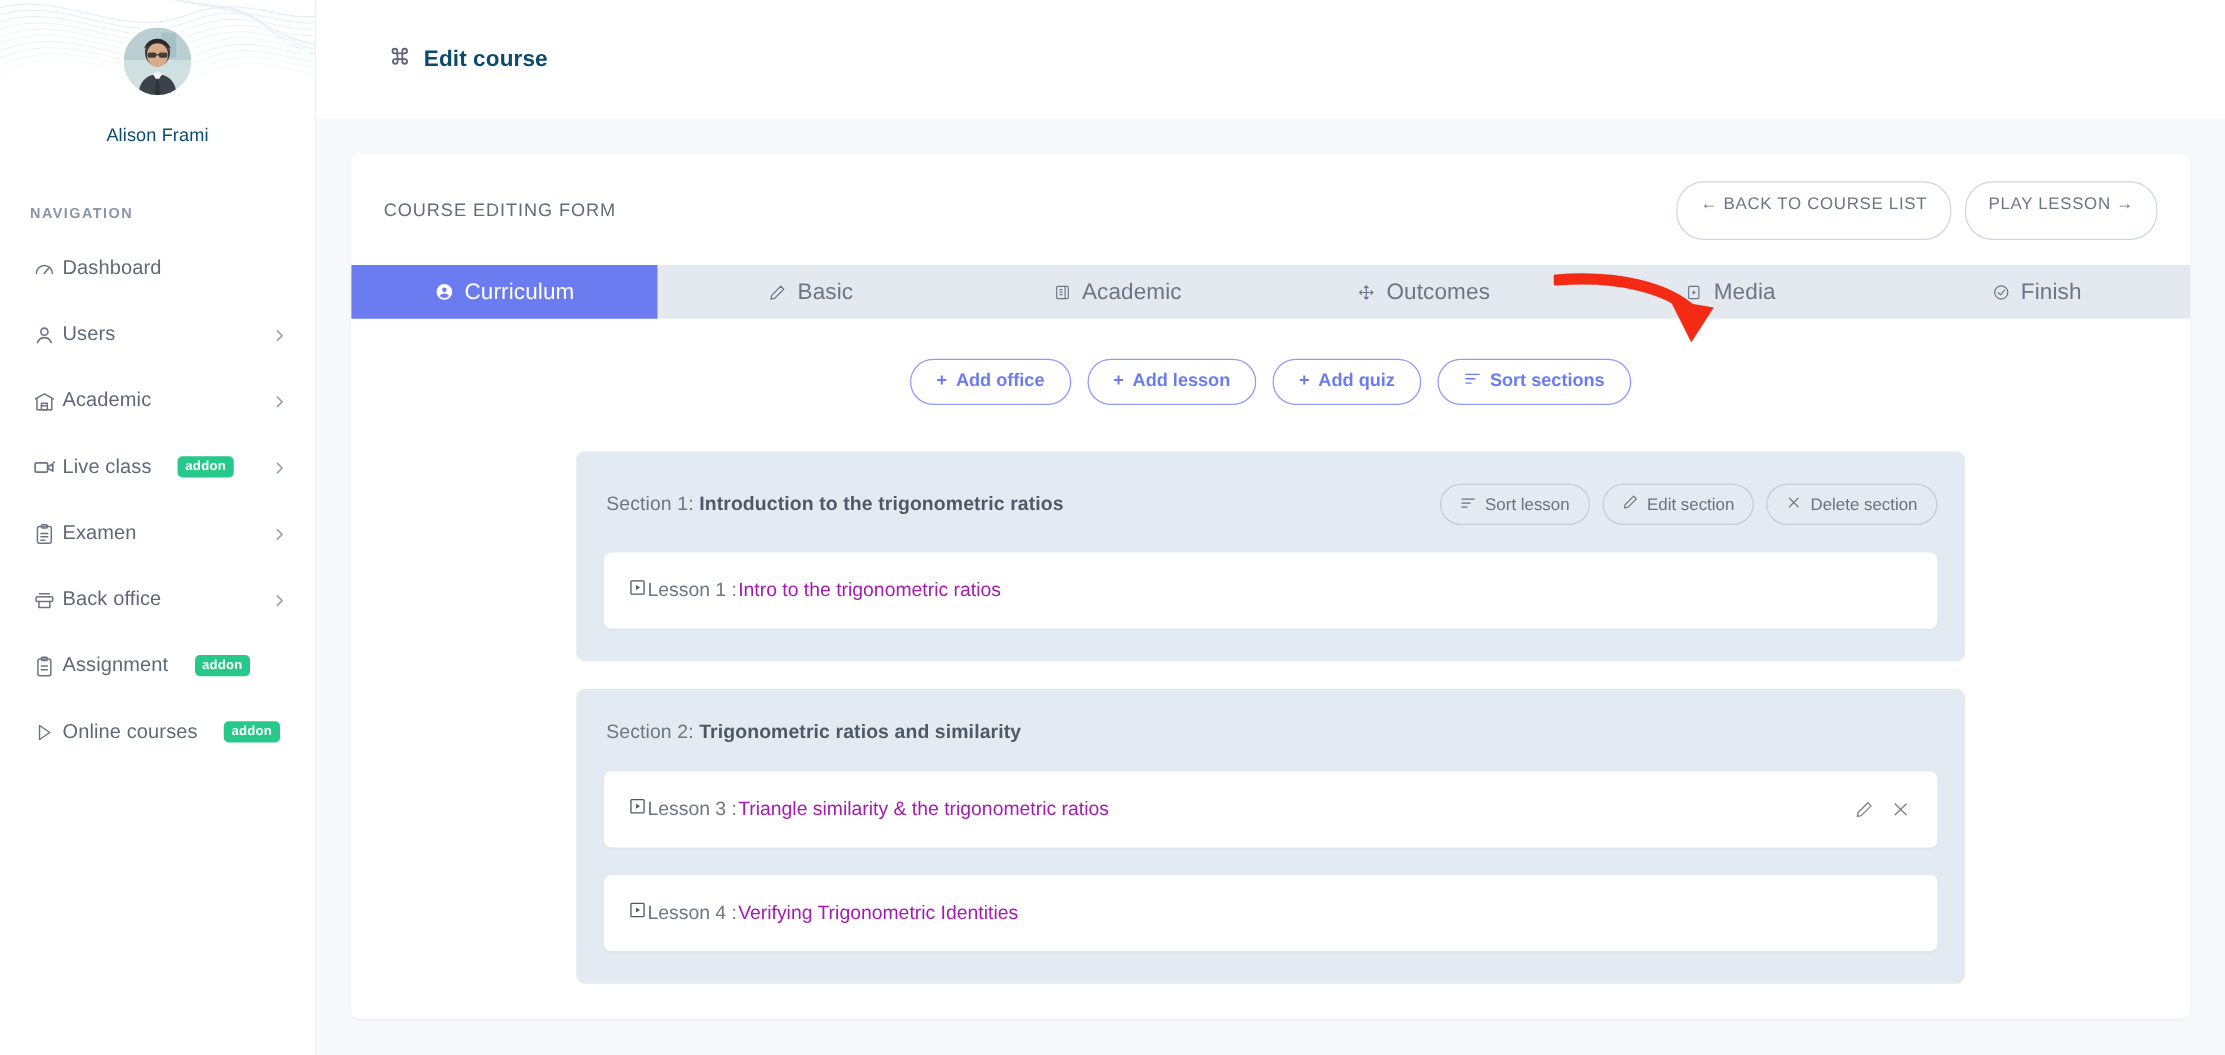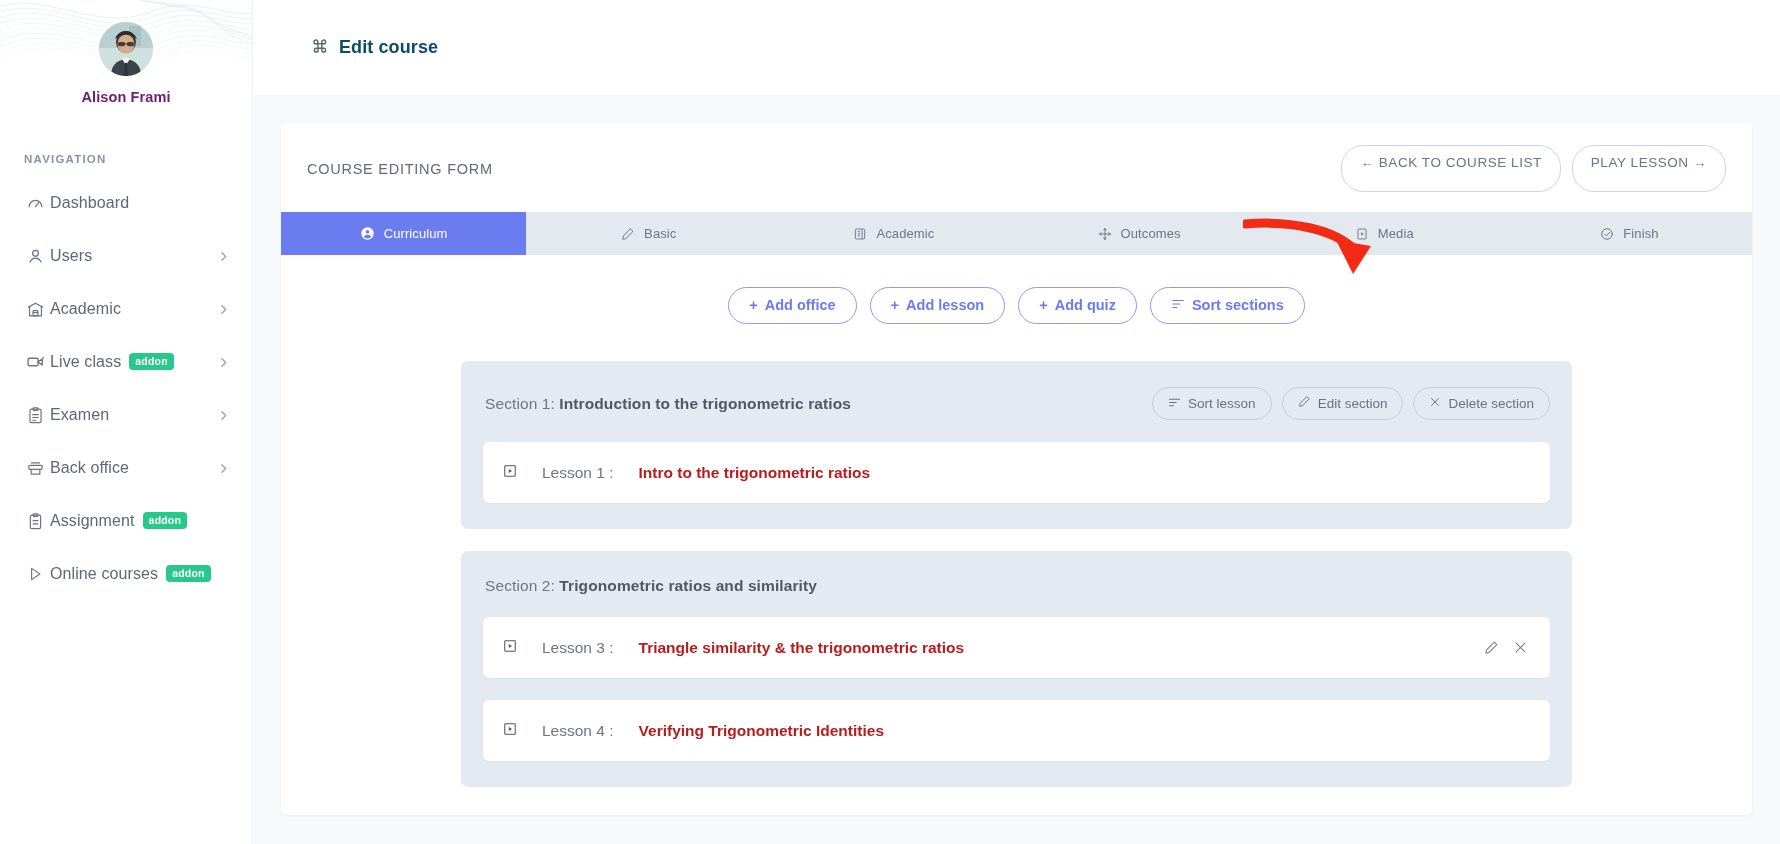--- a/index.html
+++ b/index.html
@@ -24,40 +24,40 @@
   .sidebar-wave { position:absolute; top:0; left:0; width:253px; height:88px; pointer-events:none; }
   .profile { position: relative; padding-top: 22px; text-align: center; }
   .avatar {
     width: 54px; height: 54px; border-radius: 50%;
     margin: 0 auto; overflow: hidden;
     background: #dfe7ea; position: relative;
     box-shadow: 0 0 0 3px rgba(255,255,255,.75);
   }
   .avatar svg { display:block; }
   .profile-name {
-    margin-top: 13px;
-    font-size: 14.5px; font-weight: 700; color: #701a75;
+    margin-top: 25px;
+    font-size: 14.5px; font-weight: 400; color: #0c4a6e;
     letter-spacing: .1px;
   }
   .nav-label {
     margin: 48px 0 0 24px;
     font-size: 11.5px; font-weight: 700; letter-spacing: 1.2px;
     color: #8b93a7; text-transform: uppercase;
   }
   .nav { margin-top: 16px; }
   .nav-item {
     display: flex; align-items: center;
     height: 44px; padding: 0 22px 0 26px;
     color: #6b7384; cursor: pointer; position: relative;
   }
   .nav-item + .nav-item { margin-top: 9px; }
   .nav-ico { width: 24px; flex: 0 0 24px; display:flex; align-items:center; color:#6b7384; }
   .nav-text { font-size: 16px; color: #5f6878; letter-spacing: .1px; white-space: nowrap; }
   .badge-addon {
-    display:inline-block; margin-left: 8px;
+    display:inline-block; margin-left: 21px;
     background: #27c98a; color: #fff;
     font-size: 10.5px; font-weight: 700;
     padding: 2px 6px 3px; border-radius: 4px; letter-spacing: .2px;
     vertical-align: 2px;
   }
   .nav-chevron { margin-left: auto; color: #9aa2b1; display:flex; align-items:center; }
 
   
   .main { flex: 1 1 auto; position: relative; background: #f6f8fa; overflow: hidden; }
 
@@ -98,21 +98,21 @@
     cursor: pointer; white-space: nowrap;
     font-family: "Liberation Sans", sans-serif;
   }
 
   
   .tabs { display: flex; background: #e3e9ef; }
   .tab {
     flex: 1 1 0; height: 43px;
     display: flex; align-items: center; justify-content: center;
     gap: 9px;
-    font-size: 13px; color: #6d7687; cursor: pointer;
+    font-size: 18px; color: #6d7687; cursor: pointer;
     letter-spacing: .1px;
   }
   .tab.active { background: #6b7bf0; color: #ffffff; }
   .tab .tico { display: flex; align-items: center; }
 
   
   .curriculum { background: #fff; padding: 32px 0 0 0; min-height: 560px; }
   .action-row { display: flex; justify-content: center; gap: 13px; }
   .pill-primary {
     border: 1px solid #8f9bf5;
@@ -144,22 +144,22 @@
     font-family: "Liberation Sans", sans-serif;
   }
 
   .lesson {
     background: #ffffff; border-radius: 6px;
     margin-top: 22px;
     height: 61px; display:flex; align-items:center;
     padding: 0 22px 0 20px;
     box-shadow: 0 1px 2px rgba(40,50,70,.04);
   }
-  .lesson-label { font-size: 15.5px; color: #6c7687; display:flex; align-items:center; gap: 25px; }
-  .lesson-label b { color: #b91c1c; font-weight: 700; }
+  .lesson-label { font-size: 15.5px; color: #6c7687; display:flex; align-items:center; gap: 1px; }
+  .lesson-label b { color: #a21caf; font-weight: 400; }
   .lesson-actions { margin-left:auto; display:flex; align-items:center; gap: 14px; color:#79828f; }
   .icon-btn { cursor:pointer; display:flex; align-items:center; }
 
   
   .annot { position: absolute; left: 990px; top: 212px; pointer-events: none; z-index: 40; }
 </style>
 </head>
 <body>
 
 <div class="app">

